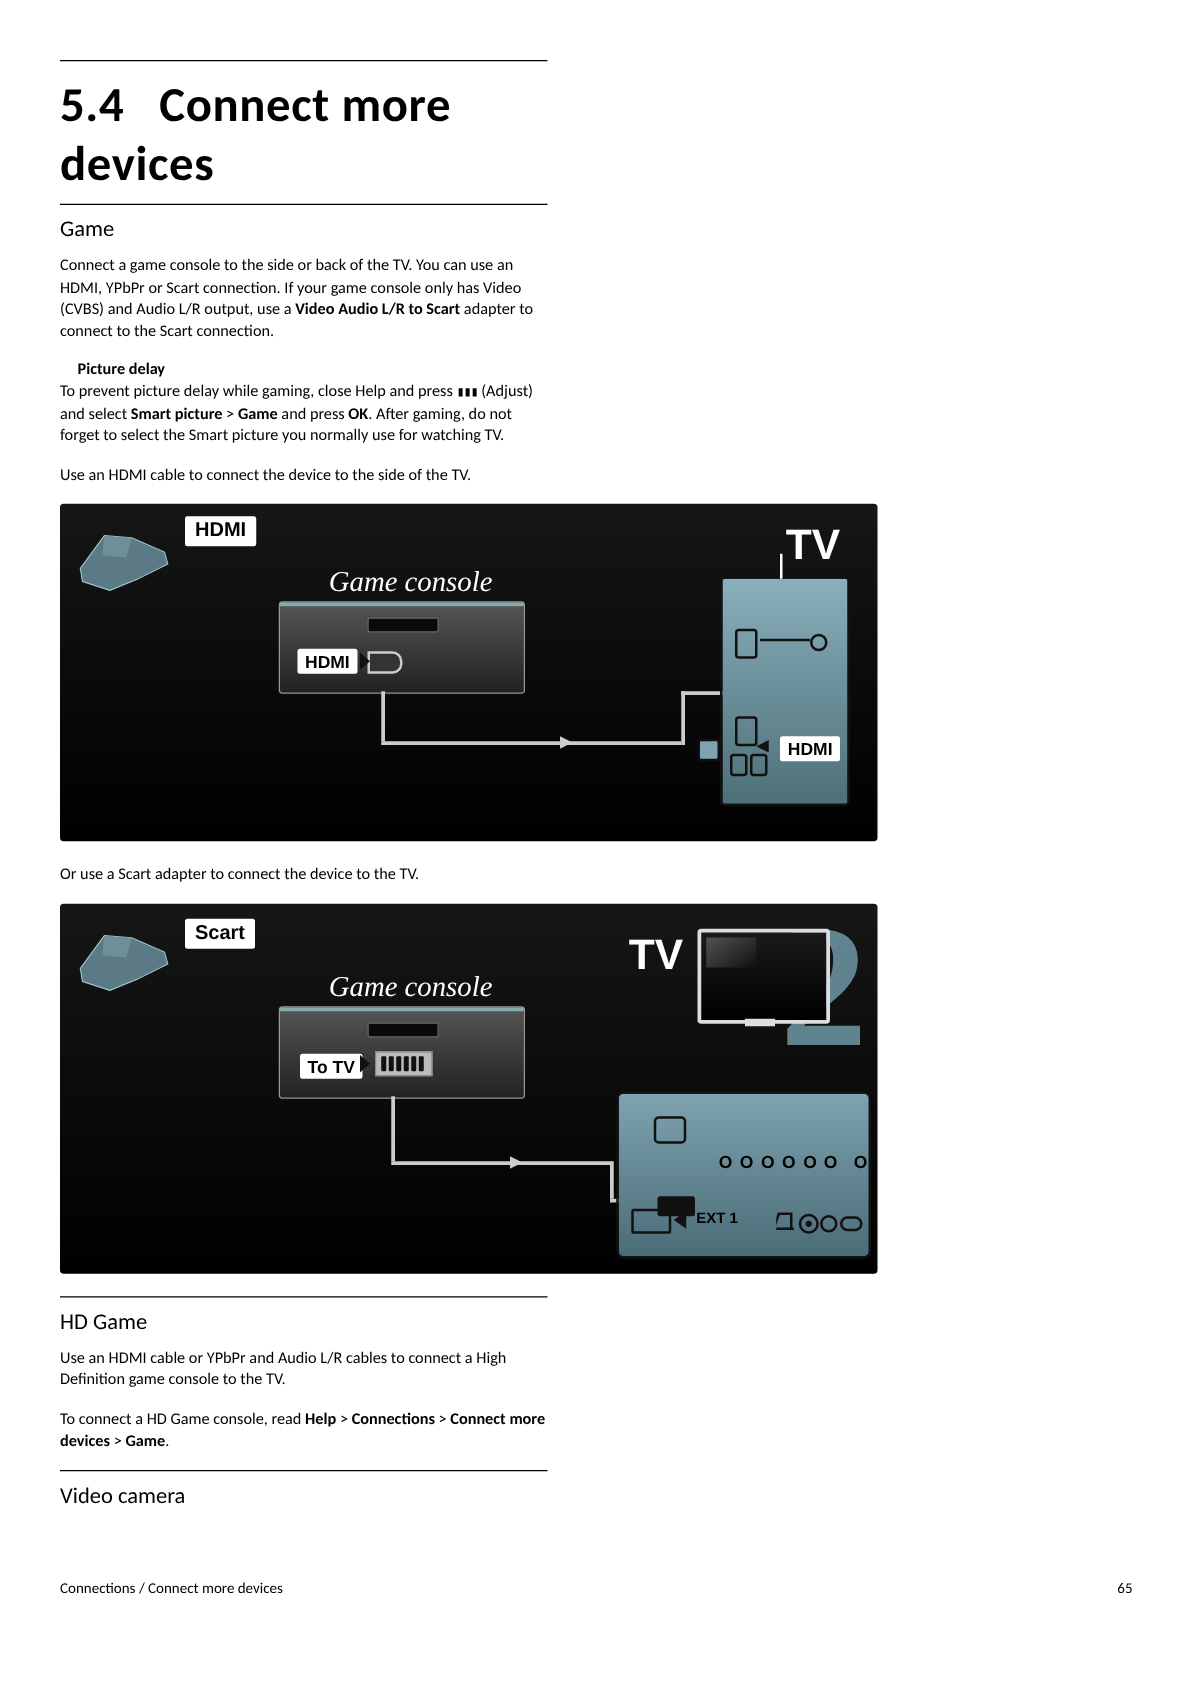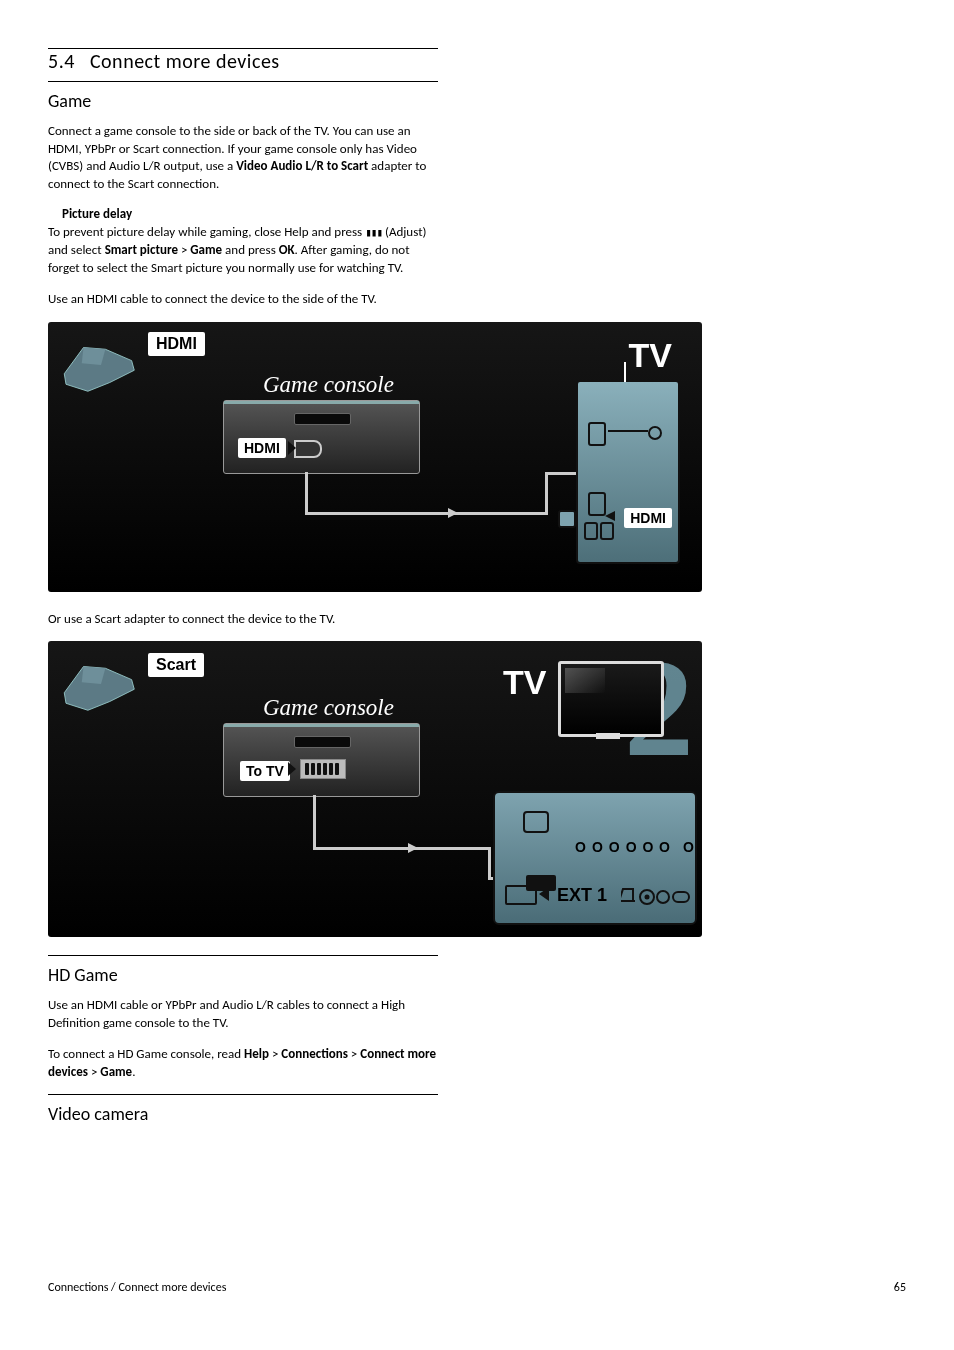--- a/index.html
+++ b/index.html
@@ -19,23 +19,23 @@
   }
   .col {
     width: 390px;
   }
   .rule {
     border: 0;
     border-top: 1.5px solid #000;
     margin: 0;
   }
   h1 {
-    font-size: 20px;
-    font-weight: 400;
-    margin: 0 0 8px 0;
+    font-size: 39px;
+    font-weight: 700;
+    margin: 12px 0 8px 0;
     letter-spacing: 0.5px;
   }
   h2 {
     font-size: 18px;
     font-weight: 400;
     margin: 8px 0 10px 0;
   }
   h3 {
     font-size: 13px;
     font-weight: 600;
@@ -52,21 +52,21 @@
     width: 654px;
     height: 270px;
     background: linear-gradient(#161616, #000);
     border-radius: 3px;
     position: relative;
     margin-bottom: 18px;
     overflow: hidden;
   }
   .footer {
     position: absolute;
-    bottom: 56px;
+    bottom: 72px;
     left: 48px;
     right: 48px;
     font-size: 12px;
     display: flex;
     justify-content: space-between;
     font-weight: 300;
     align-items: center;
   }
   .adjust-icon {
     display: inline-block;
@@ -200,21 +200,21 @@
     content:"";
     position:absolute;
     left:4px;top:4px;width:40%;height:35%;
     background:linear-gradient(135deg,rgba(255,255,255,.25),transparent);
   }
   .ext-label{
     position:absolute;
     font-family:Arial,sans-serif;
     font-weight:900;
     color:#000;
-    font-size:18px;
+    font-size:12px;
   }
   .scart-port{
     position:absolute;
     background:#111;
     height:16px;
     border-radius:2px;
   }
   .chevron{
     position:absolute;
     width:0;height:0;

